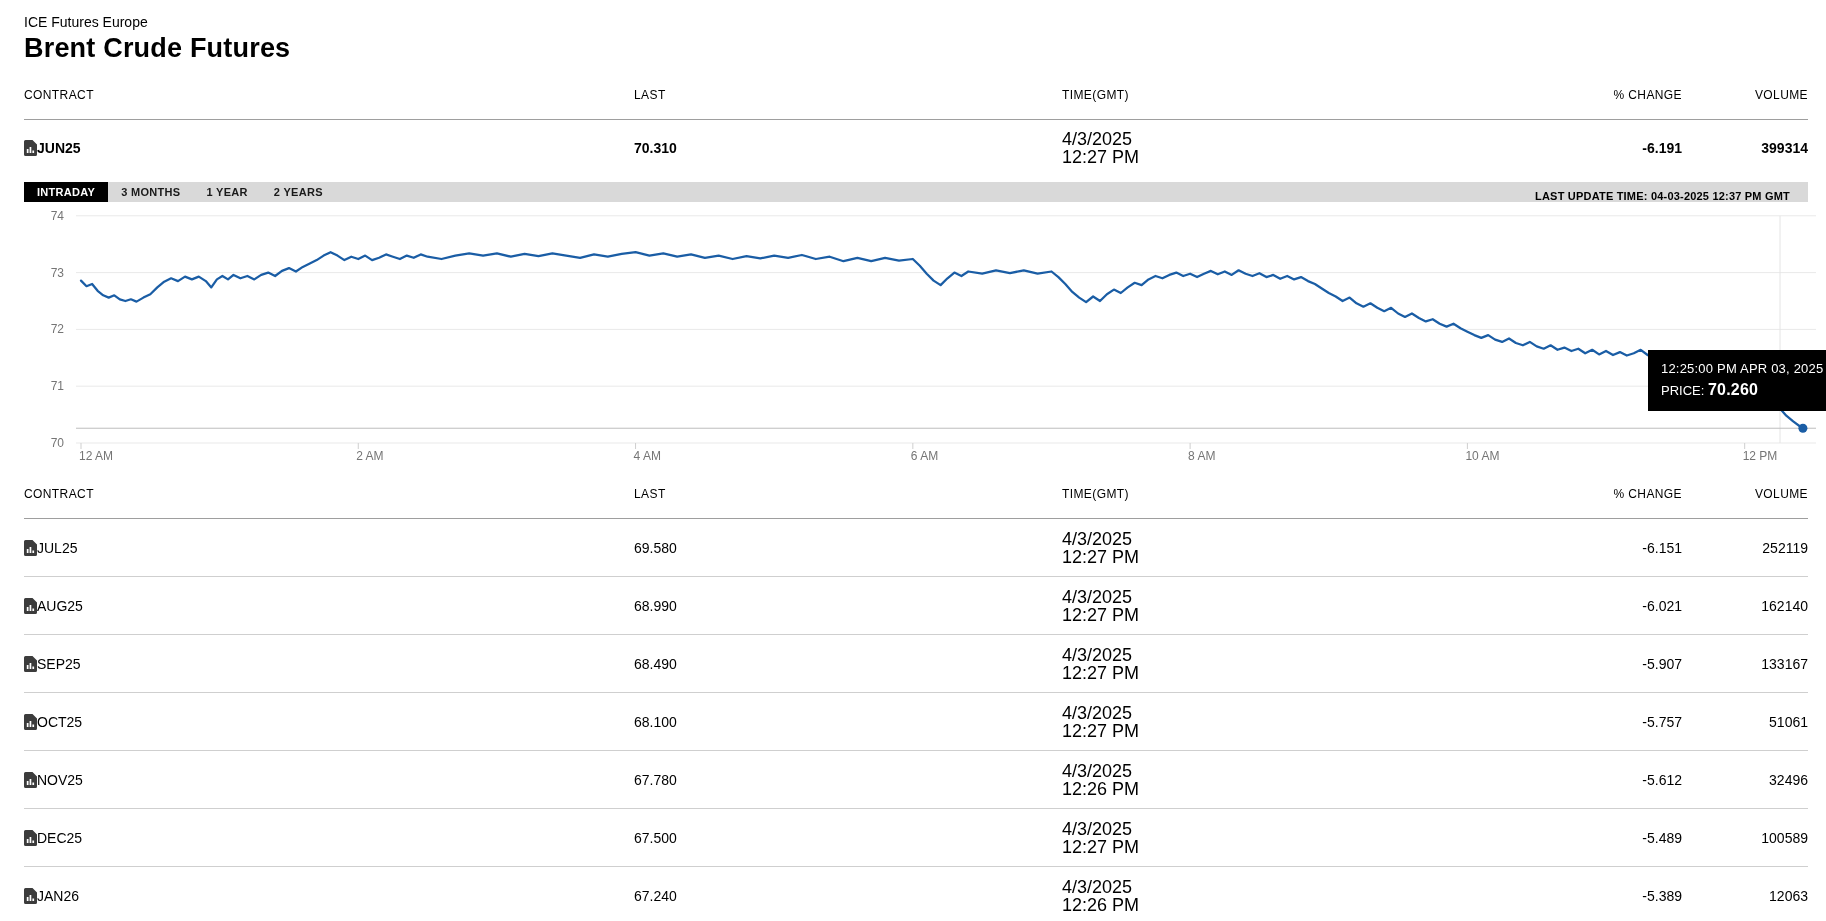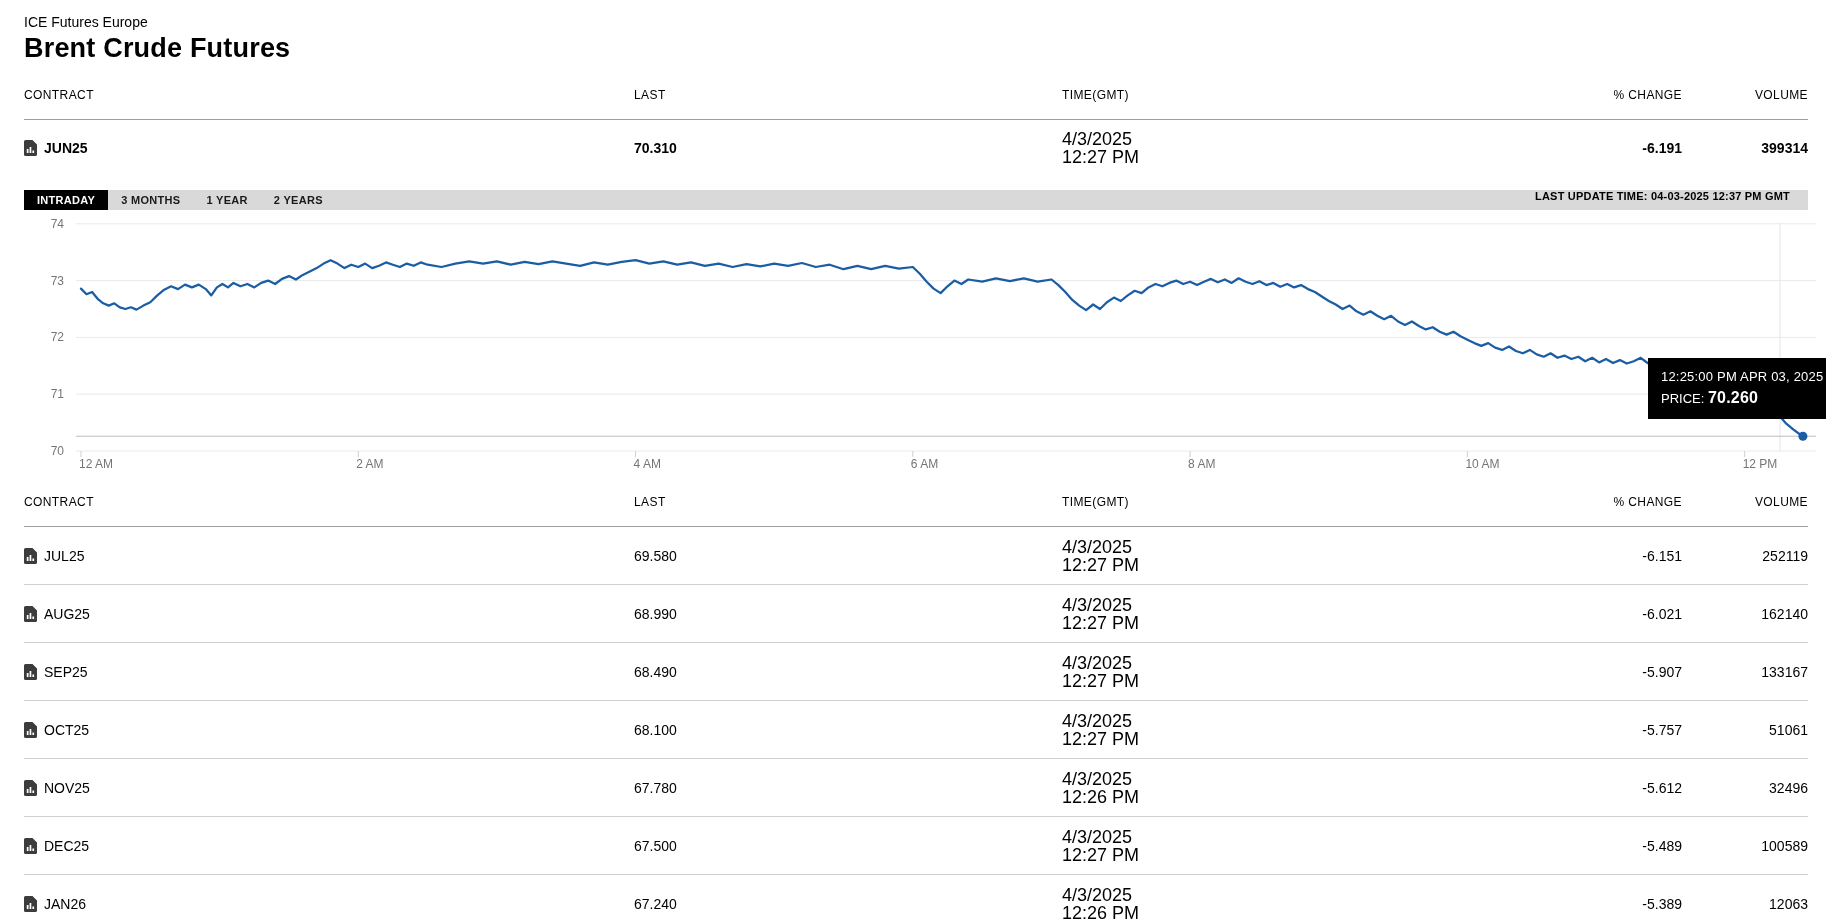--- a/index.html
+++ b/index.html
@@ -10,24 +10,24 @@
   .title{font-size:27px;font-weight:700;margin-top:3px;letter-spacing:.2px}
   .grid5{display:grid;grid-template-columns:610px 428px 340px 280px 126px}
   .thead{font-size:12px;font-weight:400;letter-spacing:.4px;padding-bottom:17px;
          border-bottom:1px solid #9e9e9e}
   .thead.top{margin-top:24px}
   .thead.bottom{padding-top:13px}
   .right{text-align:right}
   .trow{align-items:center;height:56px;font-size:14px}
   .trow2{align-items:center;height:57px;border-bottom:1px solid #cfcfcf;font-size:14px}
   .bold{font-weight:700}
-  .cell-contract{display:flex;align-items:center;gap:7px}
+  .cell-contract{display:flex;align-items:center;}
   .cicon{width:13px;height:16px;flex:0 0 13px}
   .cell-time{font-size:18px;line-height:18px;font-weight:400}
-  .tabbar{margin-top:14px;display:flex;align-items:flex-start;background:#d9d9d9;height:20px}
+  .tabbar{margin-top:6px;display:flex;align-items:flex-end;background:#d9d9d9;height:20px}
   .tab{font-size:11px;font-weight:700;letter-spacing:.3px;color:#1a1a1a;
        padding:0 13px;height:20px;line-height:20px;cursor:pointer}
   .tab.active{background:#000;color:#fff}
   .update{margin-left:auto;font-size:11px;font-weight:700;letter-spacing:.2px;padding-right:18px}
   .chart-area{position:relative;height:272px}
   #chart-svg{position:absolute;left:0;top:0}
   #chart-svg text{font-family:"Liberation Sans","DejaVu Sans",sans-serif}
   .tooltip{position:absolute;left:1624px;top:148px;background:#000;color:#fff;
            padding:11px 13px 12px;white-space:nowrap}
   .tt1{font-size:13px;letter-spacing:.2px}

